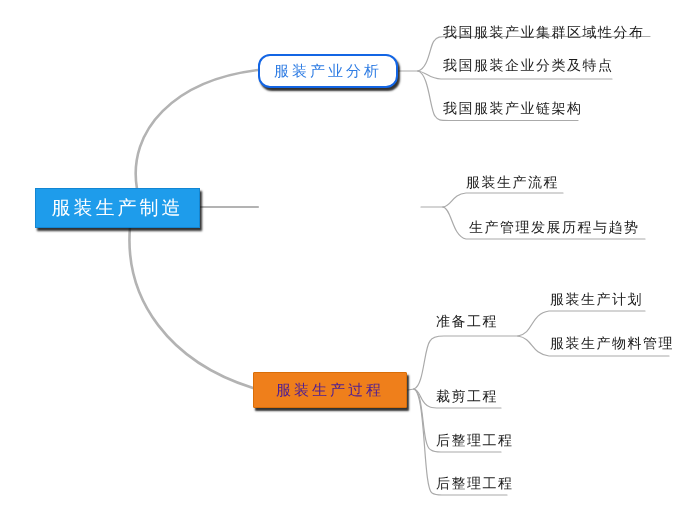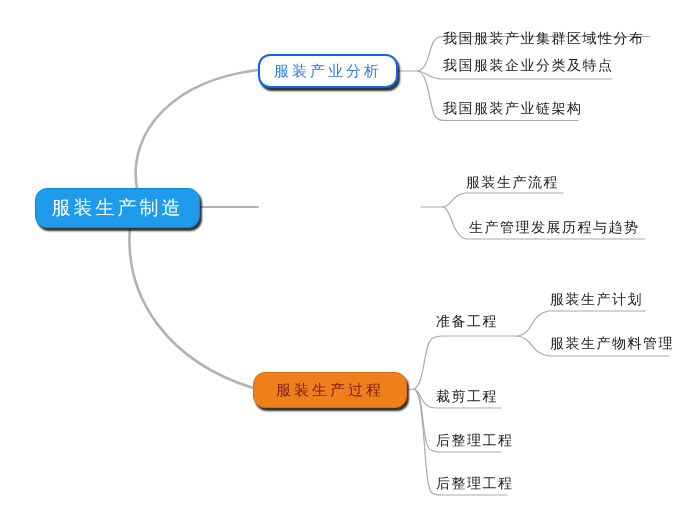--- a/index.html
+++ b/index.html
@@ -28,21 +28,21 @@
     justify-content: center;
     box-sizing: border-box;
     white-space: nowrap;
     cursor: default;
   }
   .node-root {
     left: 35px; top: 188px;
     width: 165px; height: 40px;
     background: #1E9CEB;
     border: 1px solid #1286d3;
-    border-radius: 12px;
+    border-radius: 0;
     box-shadow: 2px 3px 2px rgba(0,0,0,0.8);
     color: #ffffff;
     font-size: 19px;
     letter-spacing: 3px;
   }
   .node-outline {
     background: #ffffff;
     border: 2px solid #1365E4;
     border-radius: 12px;
     box-shadow: 2px 3px 2px rgba(0,0,0,0.8);
@@ -50,35 +50,35 @@
     font-size: 15px;
     letter-spacing: 3px;
   }
   .node-b1 { left: 258px; top: 54px;  width: 140px; height: 34px; }
   .node-b2 { left: 258px; top: 190px; width: 162px; height: 34px; }
   .node-b3 {
     left: 253px; top: 372px;
     width: 154px; height: 36px;
     background: #EF7F1B;
     border: 1px solid #d96e08;
-    border-radius: 12px;
+    border-radius: 1px;
     box-shadow: 2px 3px 2px rgba(0,0,0,0.8);
-    color: #7f1d1d;
+    color: #4c1d95;
     font-size: 15px;
     letter-spacing: 3px;
   }
   .leaf {
     position: absolute;
     color: #1b1b1b;
     font-size: 14px;
     letter-spacing: 1.5px;
     white-space: nowrap;
     cursor: default;
   }
-  .lf-b1c1 { left: 443px; top: 30px; }
+  .lf-b1c1 { left: 443px; top: 24px; }
   .lf-b1c2 { left: 443px; top: 57px; }
   .lf-b1c3 { left: 443px; top: 100px; }
   .lf-b2c1 { left: 466px; top: 174px; }
   .lf-b2c2 { left: 469px; top: 219px; }
   .lf-b3c1 { left: 436px; top: 313px; }
   .lf-b3c1c1 { left: 550px; top: 291px; font-family: Liberation Mono, monospace; }
   .lf-b3c1c2 { left: 550px; top: 335px; }
   .lf-b3c2 { left: 436px; top: 388px; }
   .lf-b3c3 { left: 436px; top: 432px; }
   .lf-b3c4 { left: 436px; top: 475px; }

